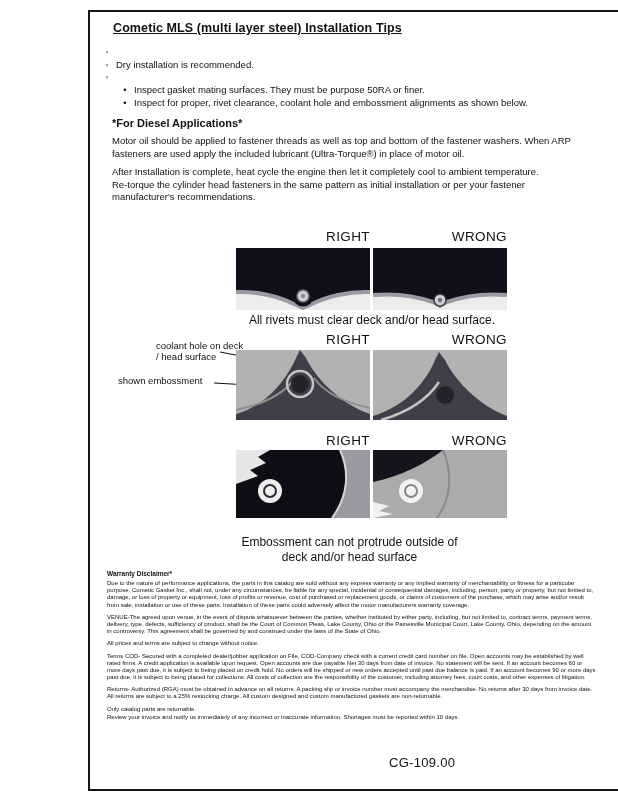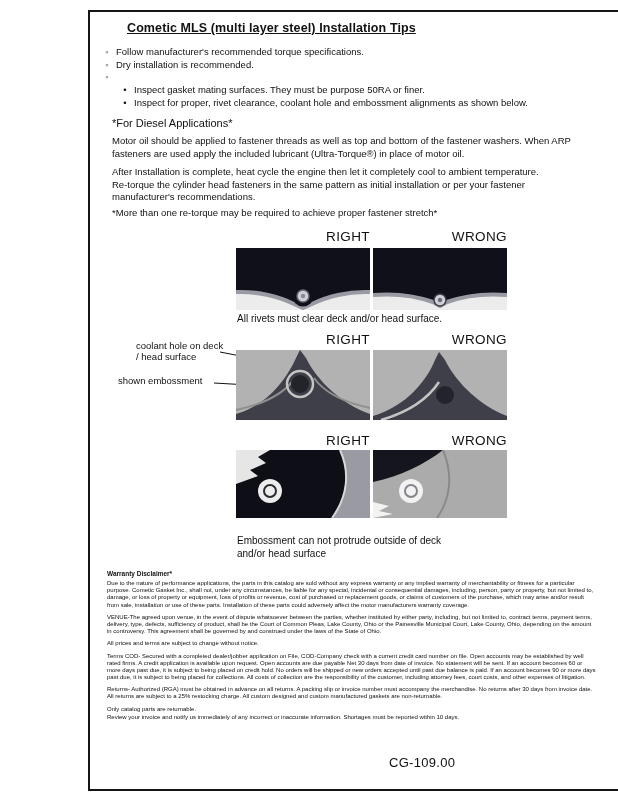--- a/index.html
+++ b/index.html
@@ -1,55 +1,54 @@
 <!DOCTYPE html>
 <html><head>
 <meta charset="utf-8">
 <style>
   * { margin:0; padding:0; box-sizing:border-box; }
   html,body { background:#e9e9e9; }
   body { font-family:"Liberation Sans", sans-serif; color:#111; }
   .page { position:relative; width:618px; height:800px; background:#ffffff; overflow:hidden; margin:0 auto; }
   .frame { position:absolute; left:88px; top:10px; width:538px; height:781px;
            border-left:2px solid #151515; border-top:2px solid #151515; border-bottom:2px solid #151515; }
-  .title { position:absolute; left:127px; top:21px; font-size:12.5px; font-weight:bold; text-decoration:underline; letter-spacing:.1px; }
+  .title { position:absolute; left:113px; top:21px; font-size:12.5px; font-weight:bold; text-decoration:underline; letter-spacing:.1px; }
   .bullets { position:absolute; left:103px; top:46px; width:480px; font-size:9.5px; line-height:1.33; }
   .bullet { display:flex; gap:5px; }
   .bullet .mk { width:8px; text-align:center; flex:0 0 auto; }
   .bullet.sub { margin-left:18px; }
-  .diesel-heading { position:absolute; left:112px; top:117px; font-size:11px; font-weight:normal; }
+  .diesel-heading { position:absolute; left:112px; top:117px; font-size:11px; font-weight:bold; }
   .para { position:absolute; font-size:9.5px; line-height:1.32; }
   .p1 { left:112px; top:135px; width:462px; }
   .p2 { left:112px; top:166px; width:438px; }
   .note { left:112px; top:207px; width:462px; }
   .dg-label { position:absolute; width:134px; text-align:right; font-size:13.5px; letter-spacing:.4px; }
   .dg-img { position:absolute; width:134px; display:block; }
   .dg-img svg { display:block; width:134px; height:100%; }
-  .caption { position:absolute; font-size:10px; line-height:1.25; }
+  .caption { position:absolute; font-size:12px; line-height:1.25;text-align:center; }
   .callout { position:absolute; font-size:9.5px; line-height:1.15; }
   .callout-lines { position:absolute; left:190px; top:340px; width:120px; height:60px; pointer-events:none; }
   .warranty { position:absolute; left:107px; top:570px; width:489px; }
   .warranty h3 { font-size:6.5px; font-weight:bold; margin-bottom:3px; }
   .warranty p { font-size:6px; line-height:1.2; margin-bottom:5px; }
   .warranty p.tight { margin-bottom:1px; }
   .footer { position:absolute; left:389px; top:755px; font-size:13px; letter-spacing:.3px; }
 </style>
 </head>
 <body>
 
 <div class="page">
 
   <div class="frame"></div>
 
   <h1 class="title">Cometic MLS (multi layer steel) Installation Tips</h1>
 
   <div class="bullets">
     <div class="bullet">
       <span class="mk">◦</span>
-      <span>Follow manufacturer's recommended torque specifications.</span>
     </div>
     <div class="bullet">
       <span class="mk">◦</span>
       <span>Dry installation is recommended.</span>
     </div>
     <div class="bullet">
       <span class="mk">◦</span>
     </div>
     <div class="bullet sub">
       <span class="mk">•</span>
@@ -57,21 +56,20 @@
     </div>
     <div class="bullet sub">
       <span class="mk">•</span>
       <span>Inspect for proper, rivet clearance, coolant hole and embossment alignments as shown below.</span>
     </div>
   </div>
 
   <h2 class="diesel-heading">*For Diesel Applications*</h2>
   <p class="para p2">After Installation is complete, heat cycle the engine then let it completely cool to ambient temperature. Re-torque the cylinder head fasteners in the same pattern as initial installation or per your fastener manufacturer's recommendations.</p>
   <p class="para p1">Motor oil should be applied to fastener threads as well as top and bottom of the fastener washers. When ARP fasteners are used apply the included lubricant (Ultra-Torque®) in place of motor oil.</p>
-  <p class="para note">*More than one re-torque may be required to achieve proper fastener stretch*</p>
 
   <div class="dg-label" style="left:236px; top:229px;">RIGHT</div>
   <div class="dg-label" style="left:373px; top:229px;">WRONG</div>
 
   <div class="dg-img" style="left:236px; top:248px; height:62px;">
     <svg viewBox="0 0 134 62" preserveAspectRatio="none">
       <rect width="134" height="62" fill="#10101a"></rect>
       <path d="M0,62 L0,44 C22,43 44,49 58,56 L67,60 L76,56 C90,49 112,43 134,44 L134,62 Z" fill="#ececec"></path>
       <path d="M0,44 C22,43 44,49 58,56 L67,60 L76,56 C90,49 112,43 134,44" fill="none" stroke="#9a9aa4" stroke-width="4"></path>
       <circle cx="67" cy="48" r="10.5" fill="#10101a"></circle>
@@ -86,21 +84,21 @@
       <path d="M0,47 C24,45 46,49 60,54 L67,58 L74,54 C88,49 110,45 134,47" fill="none" stroke="#9a9aa4" stroke-width="4"></path>
       <circle cx="67" cy="52" r="6" fill="#cfcfd6" stroke="#3c3c46" stroke-width="1.5"></circle>
       <circle cx="67" cy="52" r="2.2" fill="#6a6a74"></circle>
     </svg>
   </div>
   <div class="caption" style="left:237px; top:313px; width:270px;">All rivets must clear deck and/or head surface.</div>
 
   <div class="dg-label" style="left:236px; top:332px;">RIGHT</div>
   <div class="dg-label" style="left:373px; top:332px;">WRONG</div>
 
-  <div class="callout" style="left:136px; top:341px; width:88px;">coolant hole on deck / head surface</div>
+  <div class="callout" style="left:156px; top:341px; width:88px;">coolant hole on deck / head surface</div>
   <div class="callout" style="left:118px; top:376px; width:100px;">shown embossment</div>
   <svg class="callout-lines" viewBox="0 0 120 60">
     <line x1="30" y1="12" x2="102" y2="26" stroke="#111" stroke-width="1"></line>
     <line x1="24" y1="43" x2="94" y2="47" stroke="#111" stroke-width="1"></line>
   </svg>
 
   <div class="dg-img" style="left:236px; top:350px; height:70px;">
     <svg viewBox="0 0 134 70" preserveAspectRatio="none">
       <rect width="134" height="70" fill="#b2b2b2"></rect>
       <path d="M0,70 L0,64 C34,54 52,26 60,8 L64,0 L70,8 C82,32 106,54 134,64 L134,70 Z" fill="#3f3f49"></path>

